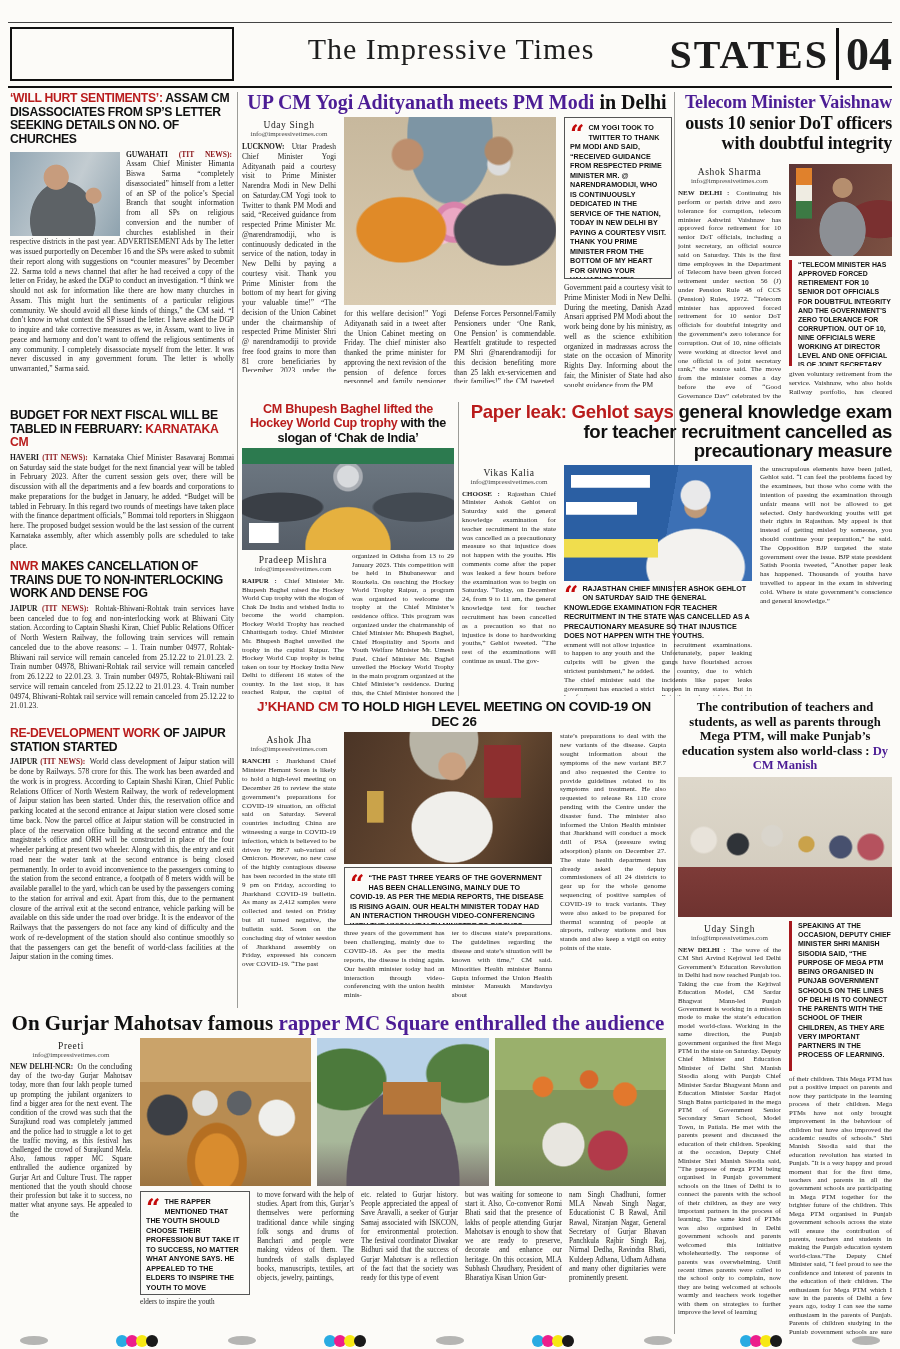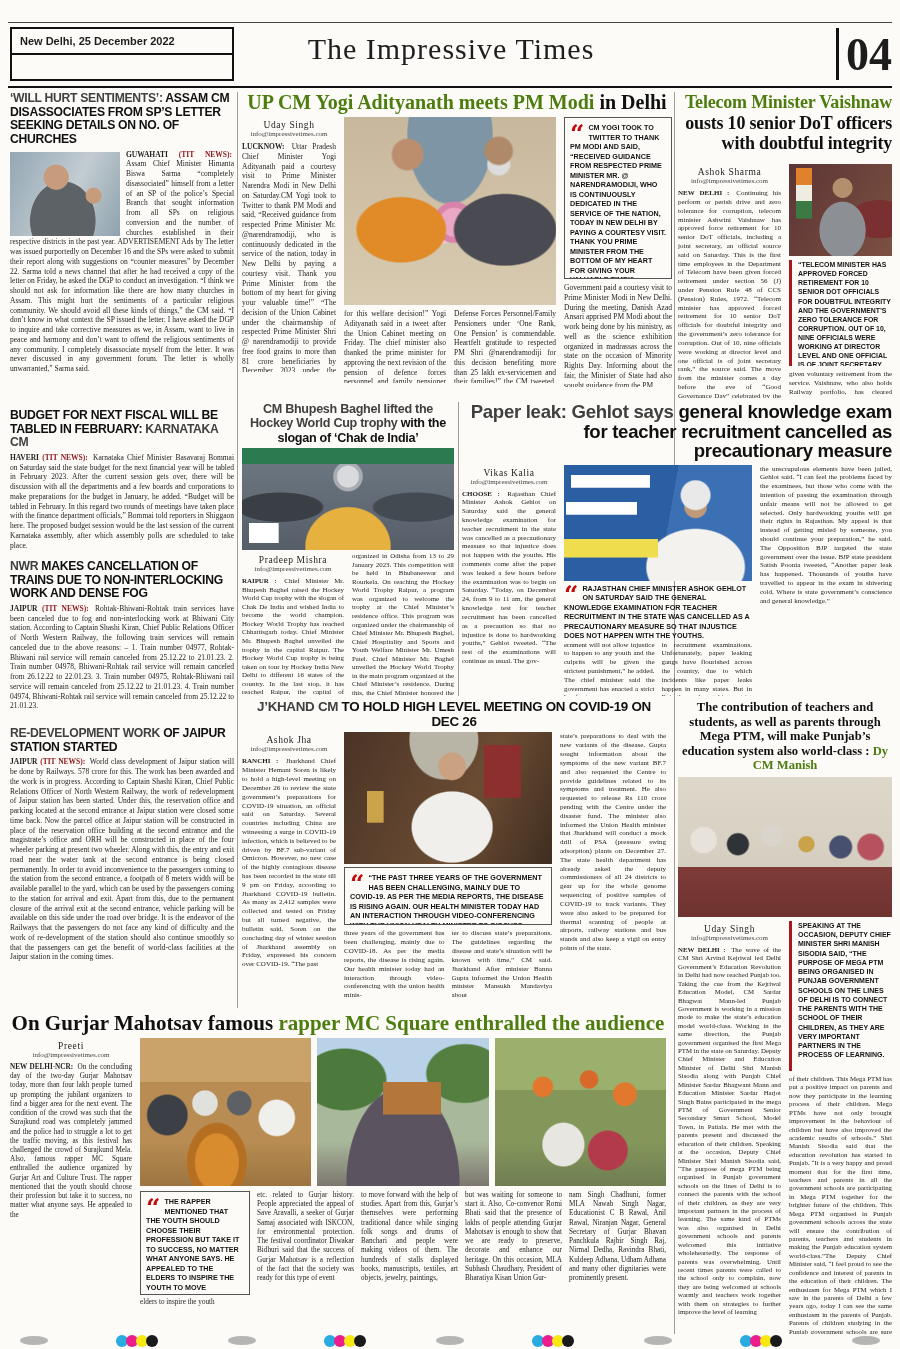--- a/index.html
+++ b/index.html
@@ -18,22 +18,22 @@
   .section-box{position:absolute;right:0;top:0;display:flex;align-items:center;height:60px}
   .section-label{font-size:40px;font-weight:700;letter-spacing:2px}
   .section-sep{width:3px;height:52px;background:#111;margin:0 7px}
   .page-number{font-size:46px;font-weight:700}
   .hr-top{position:absolute;left:8px;right:8px;top:86px;height:2px;background:#111}
   
   .vr{position:absolute;width:1px;background:#9c9c98}
   
   .hdl-sans{font-family:"Liberation Sans",sans-serif;font-weight:700;letter-spacing:-0.3px;line-height:1.12;color:#101010}
   .hdl-serif{font-family:"Liberation Serif",serif;font-weight:700;color:#101010}
-  .rs{color:#4d7c0f}      
-  .rn{color:#404040}      
+  .rs{color:#4c1d95}      
+  .rn{color:#b91c1c}      
   .bt{font-size:7.5px;line-height:1.3;text-align:justify;overflow:hidden}
   .dl{font-weight:700;margin-right:2px}
   .agency{color:#8a1519}
   .byline{text-align:center;margin:3px 0 4px}
   .byname{font-size:9.5px;letter-spacing:0.6px}
   .bymail{font-size:7px;color:#454545}
   .cols{display:flex;gap:8px}
   .col{flex:1;min-width:0;overflow:hidden}
   .photo{background-color:#98989a}
   
@@ -193,24 +193,24 @@
 </style>
 </head>
 <body>
 
 <div class="page">
 
   <div class="topline"></div>
 
   <header class="masthead">
     <div class="datebox">
-      <div class="date">New Delhi, 25 December 2022</div>
     </div>
     <div class="paper-title">The Impressive Times</div>
     <div class="section-box">
+      <span class="section-label">STATES</span>
       <span class="section-sep"></span>
       <span class="page-number">04</span>
     </div>
   </header>
   <div class="hr-top"></div>
 
   <div class="vr" style="left:237px;top:92px;height:916px"></div>
   <div class="vr" style="left:674px;top:92px;height:1242px"></div>
   <div class="vr" style="left:458px;top:402px;height:294px"></div>
 
@@ -362,21 +362,21 @@
         </div>
       </div>
       <div class="col c-mid">
         <div class="photo ph-soren"></div>
         <div class="pq pq-box">
           <span class="qg">“</span>
           <span>“THE PAST THREE YEARS OF THE GOVERNMENT HAS BEEN CHALLENGING, MAINLY DUE TO COVID-19. AS PER THE MEDIA REPORTS, THE DISEASE IS RISING AGAIN. OUR HEALTH MINISTER TODAY HAD AN INTERACTION THROUGH VIDEO-CONFERENCING WITH THE UNION HEALTH MINISTER TO DISCUSS STATE’S PREPARATIONS. THE GUIDELINES REGARDING THE DISEASE AND STATE’S SITUATION WILL BE KNOWN WITH TIME,” CM SAID.</span>
         </div>
         <div class="midcols">
           <div class="col bt">three years of the government has been challenging, mainly due to COVID-18. As per the media reports, the disease is rising again. Our health minister today had an interaction through video-conferencing with the union health minis-</div>
-          <div class="col bt">ter to discuss state’s preparations. The guidelines regarding the disease and state’s situation will be known with time,” CM said. Jharkhand After minister Banna Gupta informed the Union Health minister Mansukh Mandaviya about</div>
+          <div class="col bt">ter to discuss state’s preparations. The guidelines regarding the disease and state’s situation will be known with time,” CM said. Minorities Health minister Banna Gupta informed the Union Health minister Mansukh Mandaviya about</div>
         </div>
       </div>
       <div class="col c-last bt">state’s preparations to deal with the new variants of the disease. Gupta sought information about the symptoms of the new variant BF.7 and also requested the Centre to provide guidelines related to its symptoms and treatment. He also requested to release Rs 110 crore pending with the Centre under the disaster fund. The minister also informed the Union Health minister that Jharkhand will conduct a mock drill of PSA (pressure swing adsorption) plants on December 27. The state health department has already asked the deputy commissioners of all 24 districts to gear up for the whole genome sequencing of positive samples of COVID-19 to track variants. They were also asked to be prepared for thermal scanning of people at airports, railway stations and bus stands and also keep a vigil on entry points of the state.</div>
     </div>
   </section>
 
   <section class="punjab">
     <h2 class="hdl-serif"><span>The contribution of teachers and students, as well as parents through Mega PTM, will make Punjab’s education system also world-class : </span><span class="rs">Dy CM Manish</span></h2>
     <div class="photo ph-ptm"></div>
     <div class="cols">
@@ -417,22 +417,22 @@
           <div class="photo ph-gurjar3"></div>
         </div>
         <div class="botrow">
           <div class="qcol">
             <div class="pq pq-box">
               <span class="qg">“</span>
               <span>THE RAPPER MENTIONED THAT THE YOUTH SHOULD CHOOSE THEIR PROFESSION BUT TAKE IT TO SUCCESS, NO MATTER WHAT ANYONE SAYS. HE APPEALED TO THE ELDERS TO INSPIRE THE YOUTH TO MOVE FORWARD WITH THE HELP OF STUDIES.</span>
             </div>
             <div class="bt">elders to inspire the youth</div>
           </div>
+          <div class="col bt">to move forward with the help of studies. Apart from this, Gurjar’s themselves were performing traditional dance while singing folk songs and drums of Banchari and people were making videos of them. The hundreds of stalls displayed books, manuscripts, textiles, art objects, jewelry, paintings,</div>
           <div class="col bt">etc. related to Gurjar history. People appreciated the appeal of Save Aravalli, a seeker of Gurjar Samaj associated with ISKCON, for environmental protection. The festival coordinator Diwakar Bidhuri said that the success of Gurjar Mahotsav is a reflection of the fact that the society was ready for this type of event</div>
-          <div class="col bt">to move forward with the help of studies. Apart from this, Gurjar’s themselves were performing traditional dance while singing folk songs and drums of Banchari and people were making videos of them. The hundreds of stalls displayed books, manuscripts, textiles, art objects, jewelry, paintings,</div>
           <div class="col bt">but was waiting for someone to start it. Also, Co-convenor Romi Bhati said that the presence of lakhs of people attending Gurjar Mahotsav is enough to show that we are ready to preserve, decorate and enhance our heritage. On this occasion, MLA Subhash Chaudhary, President of Bharatiya Kisan Union Gur-</div>
           <div class="col bt">nam Singh Chadhuni, former MLA Nawab Singh Nagar, Educationist C B Rawal, Anil Rawal, Niranjan Nagar, General Secretary of Gurjar Bhavan Panchkula Rajbir Singh Raj, Nirmal Dedha, Ravindra Bhati, Kuldeep Adhana, Udham Adhana and many other dignitaries were prominently present.</div>
         </div>
       </div>
     </div>
   </section>
 
   <footer class="marks">
     <span class="oval" style="background: rgb(181, 181, 179);"></span>
     <span class="cmyk">

